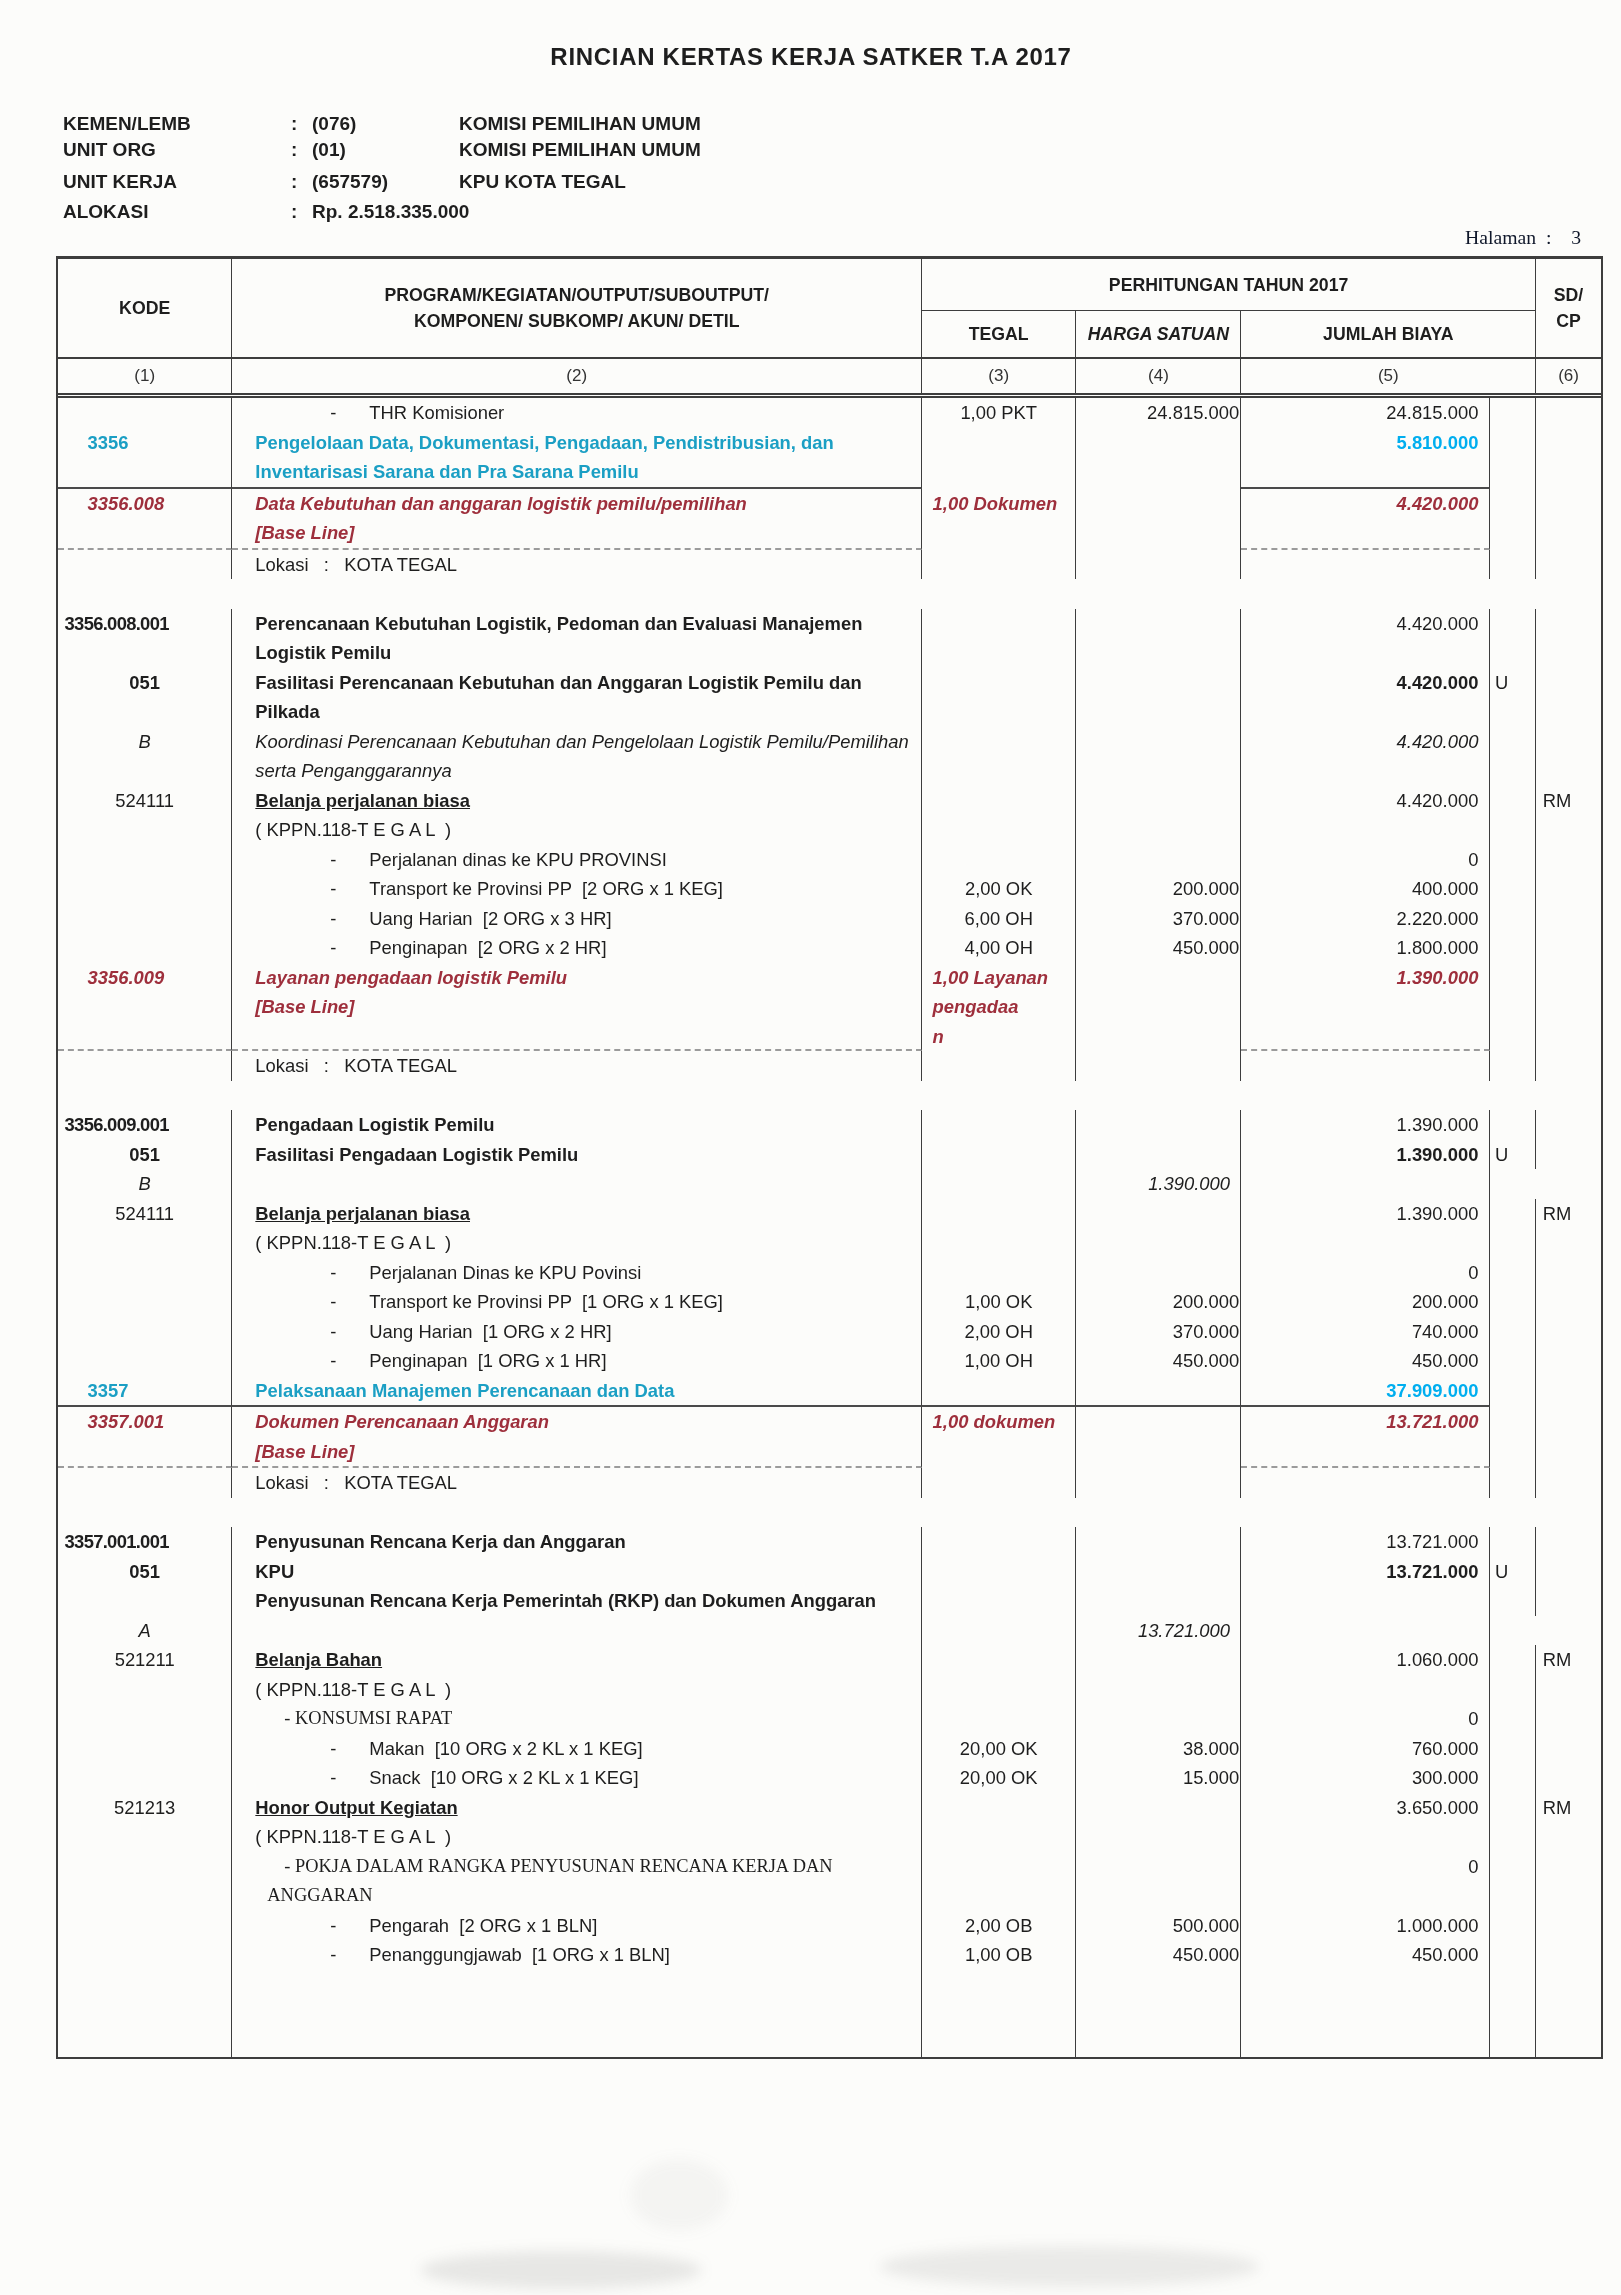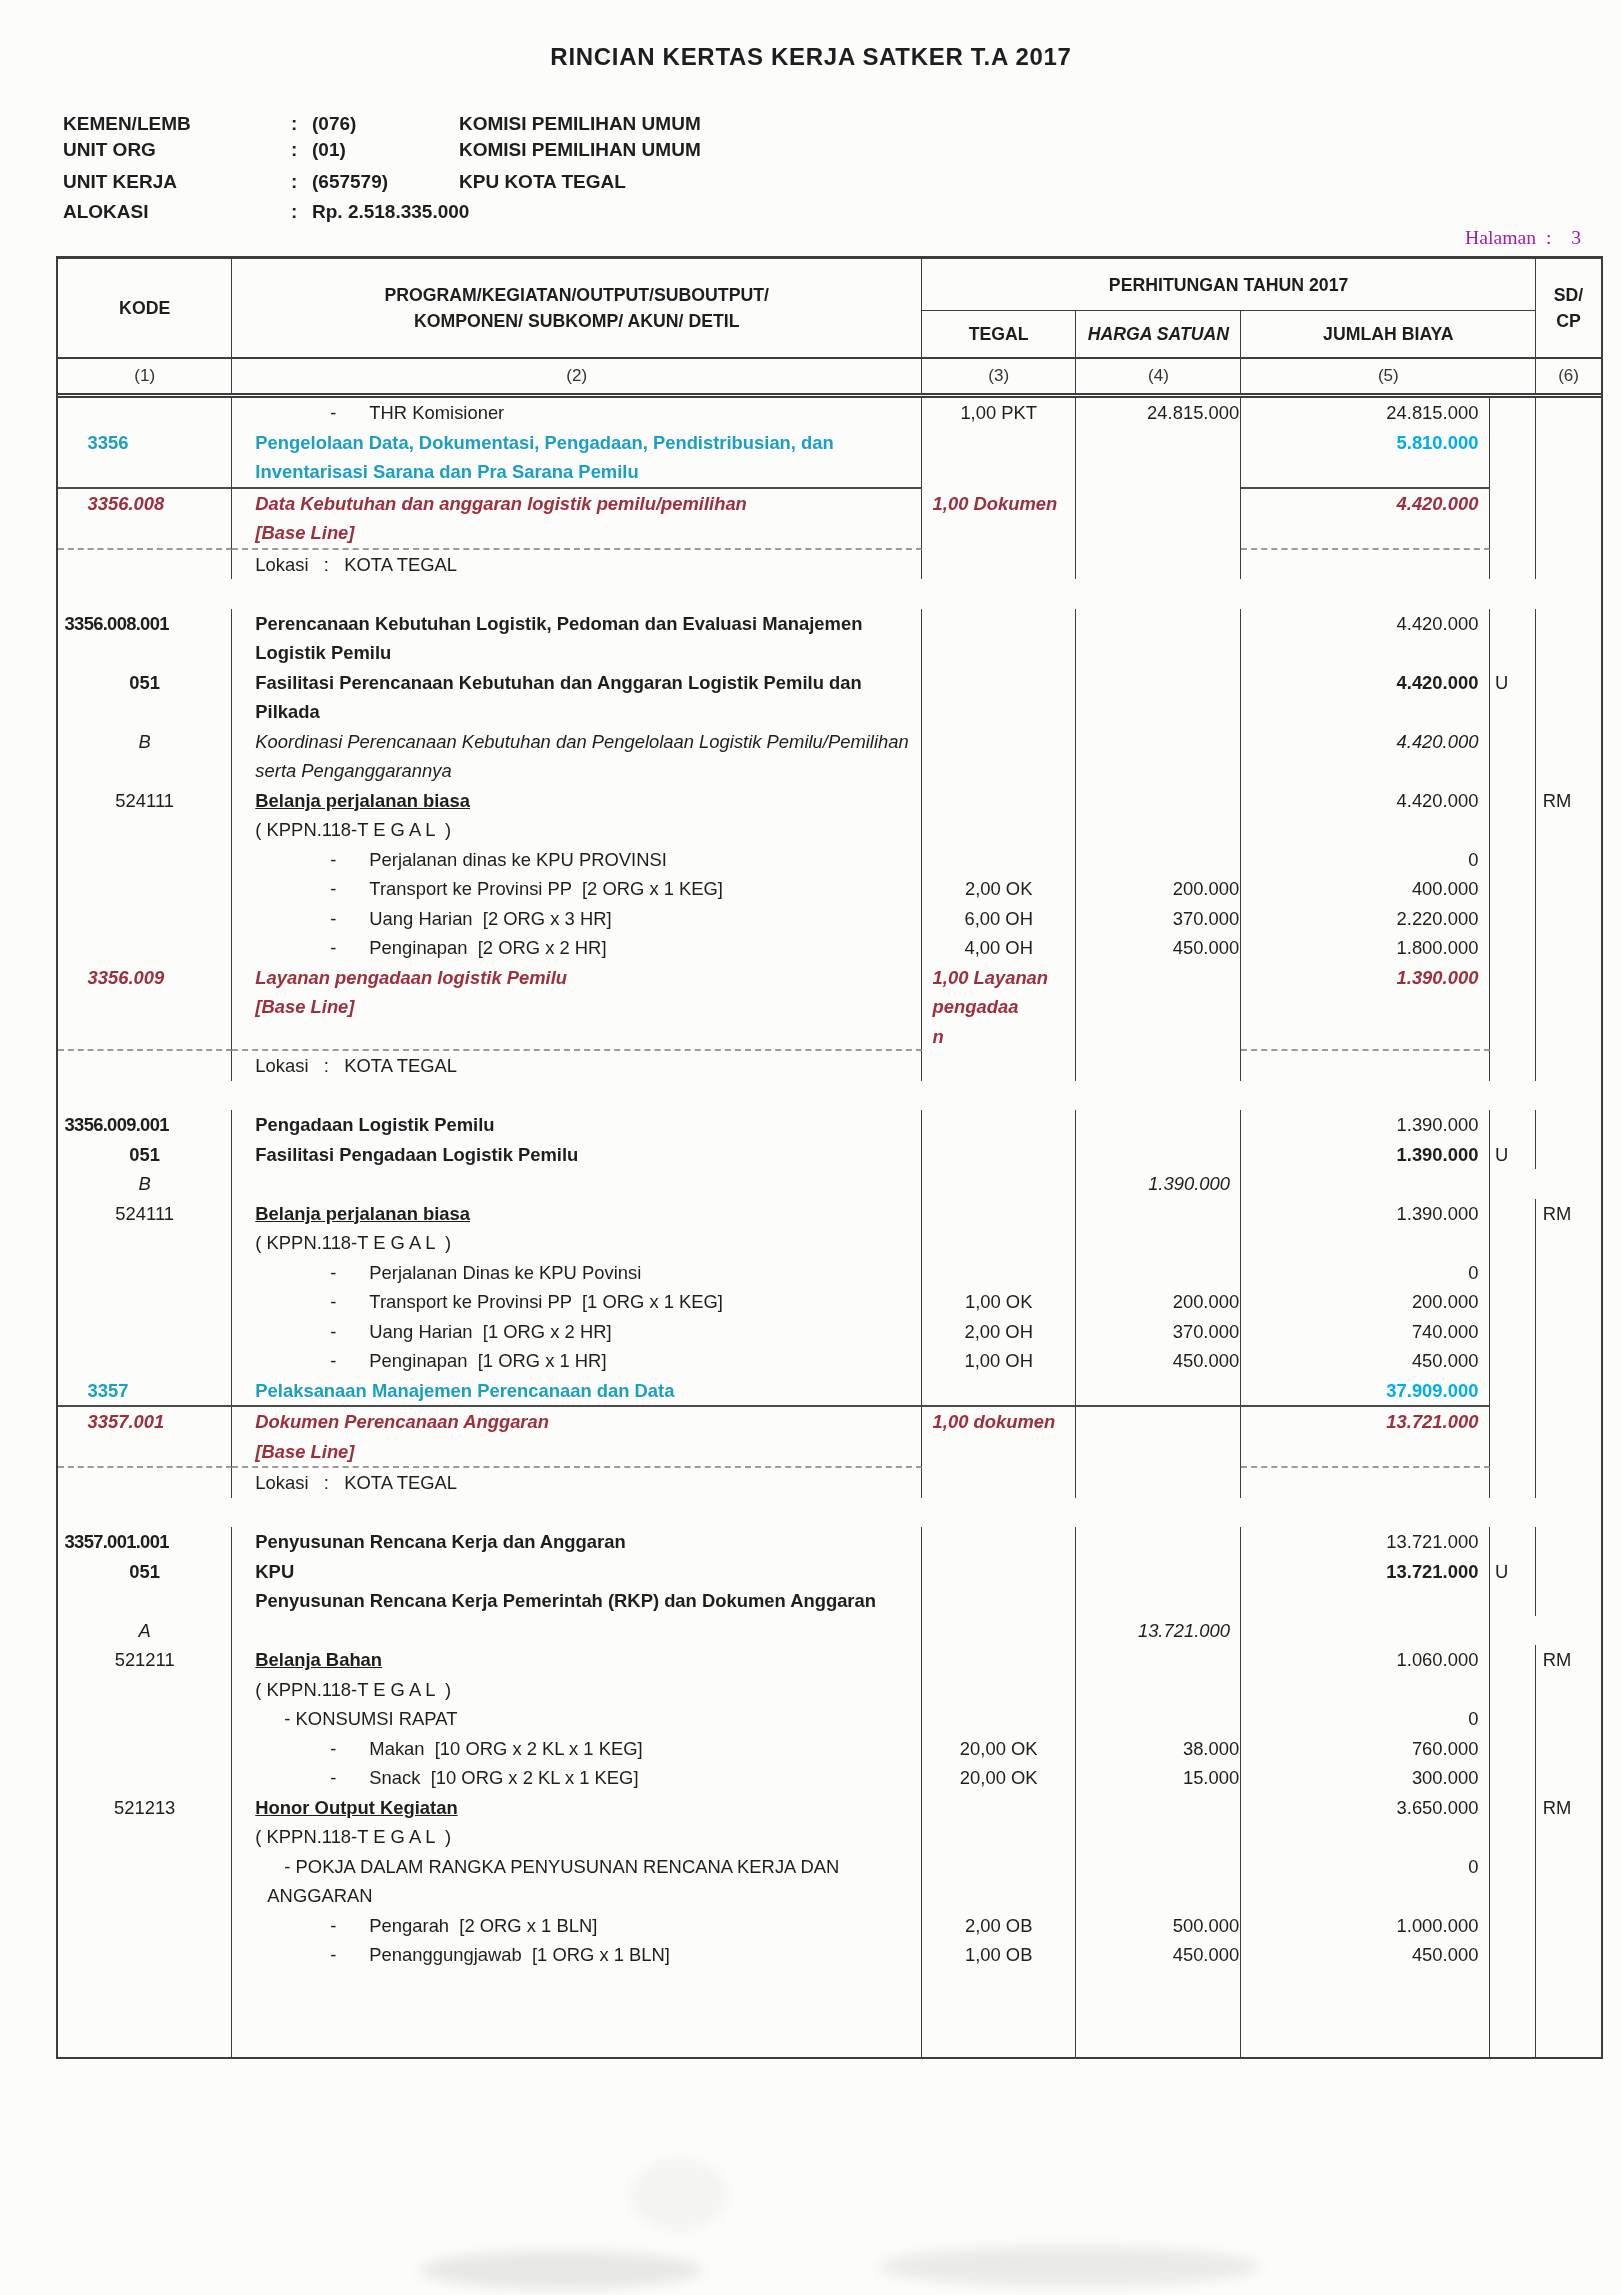--- a/index.html
+++ b/index.html
@@ -15,21 +15,21 @@
   
   .doc-title{position:absolute;top:43px;left:0;width:100%;text-align:center;
     font-size:24px;font-weight:bold;letter-spacing:0.7px;}
   .info-block{position:absolute;left:63px;top:113px;font-size:19px;font-weight:bold;}
   .info-row{position:absolute;left:0;white-space:nowrap;}
   .info-row.r0{top:0;} .info-row.r1{top:26px;} .info-row.r2{top:58px;} .info-row.r3{top:88px;}
   .info-label{display:inline-block;width:228px;}
   .info-colon{display:inline-block;width:21px;}
   .info-code{display:inline-block;min-width:147px;}
   .halaman{position:absolute;top:226px;right:41px;font-family:"Liberation Serif", serif;
-    font-size:19.7px;white-space:pre-wrap;color:#a21caf;}
+    font-size:19.7px;white-space:pre-wrap;color:#0f172a;}
   
   .table{position:absolute;left:56px;top:256px;width:1543px;height:1798px;
     border:2px solid var(--border);border-top-width:3.3px;
     display:flex;flex-direction:column;background:transparent;}
   .thead,.tnums,.trow{display:grid;
     grid-template-columns:11.3% 44.7% 10% 10.7% 16.1% 3% 4.2%;}
   
   .thead{grid-template-rows:52px 46px;}
   .thead > div{display:flex;flex-direction:column;align-items:center;justify-content:center;
     text-align:center;font-weight:bold;font-size:17.7px;line-height:26px;}
@@ -71,21 +71,21 @@
   .t-kegiatan .cell-kode,.t-output .cell-kode{text-align:left;padding-left:29.5px;}
   .t-output .cell-kode,.t-output .cell-desc,.t-output .cell-vol,.t-output .cell-jumlah{
     color:var(--maroon);font-weight:bold;font-style:italic;}
   .t-output .cell-vol{text-align:left;padding-left:10.5px;}
   .t-suboutput .cell-kode{text-align:left;padding-left:6.6px;letter-spacing:-0.7px;}
   .t-suboutput .cell-kode,.t-suboutput .cell-desc{font-weight:bold;}
   .t-komponen .cell-kode,.t-komponen .cell-desc,.t-komponen .cell-jumlah{font-weight:bold;}
   .t-subkomp .cell-kode,.t-subkomp .cell-desc,.t-subkomp .cell-jumlah{font-style:italic;}
   .t-akun .cell-desc .line0{text-decoration:underline;font-weight:bold;}
   .t-detail .cell-desc,.t-detailhead .cell-desc{padding-left:98px;}
-  .t-detailhead1 .cell-desc{padding-left:52px;}
+  .t-detailhead1 .cell-desc{padding-left:52px;font-family:Liberation Serif, serif;}
   .t-detailhead1 .cell-desc .cont{margin-left:-17px;}
   
   .sep-solid .cell-kode,.sep-solid .cell-desc,.sep-solid .cell-jumlah{
     border-bottom:2px solid #4a4a4a;}
   .sep-solid2 .cell-kode,.sep-solid2 .cell-desc,.sep-solid2 .cell-vol,
   .sep-solid2 .cell-harga,.sep-solid2 .cell-jumlah{border-bottom:2px solid #4a4a4a;}
   .sep-dashed .cell-kode,.sep-dashed .cell-desc,.sep-dashed .cell-jumlah{
     border-bottom:2px dashed #9b9b9b;}
   
   .smudge{position:absolute;border-radius:50%;filter:blur(6.6px);pointer-events:none;}

